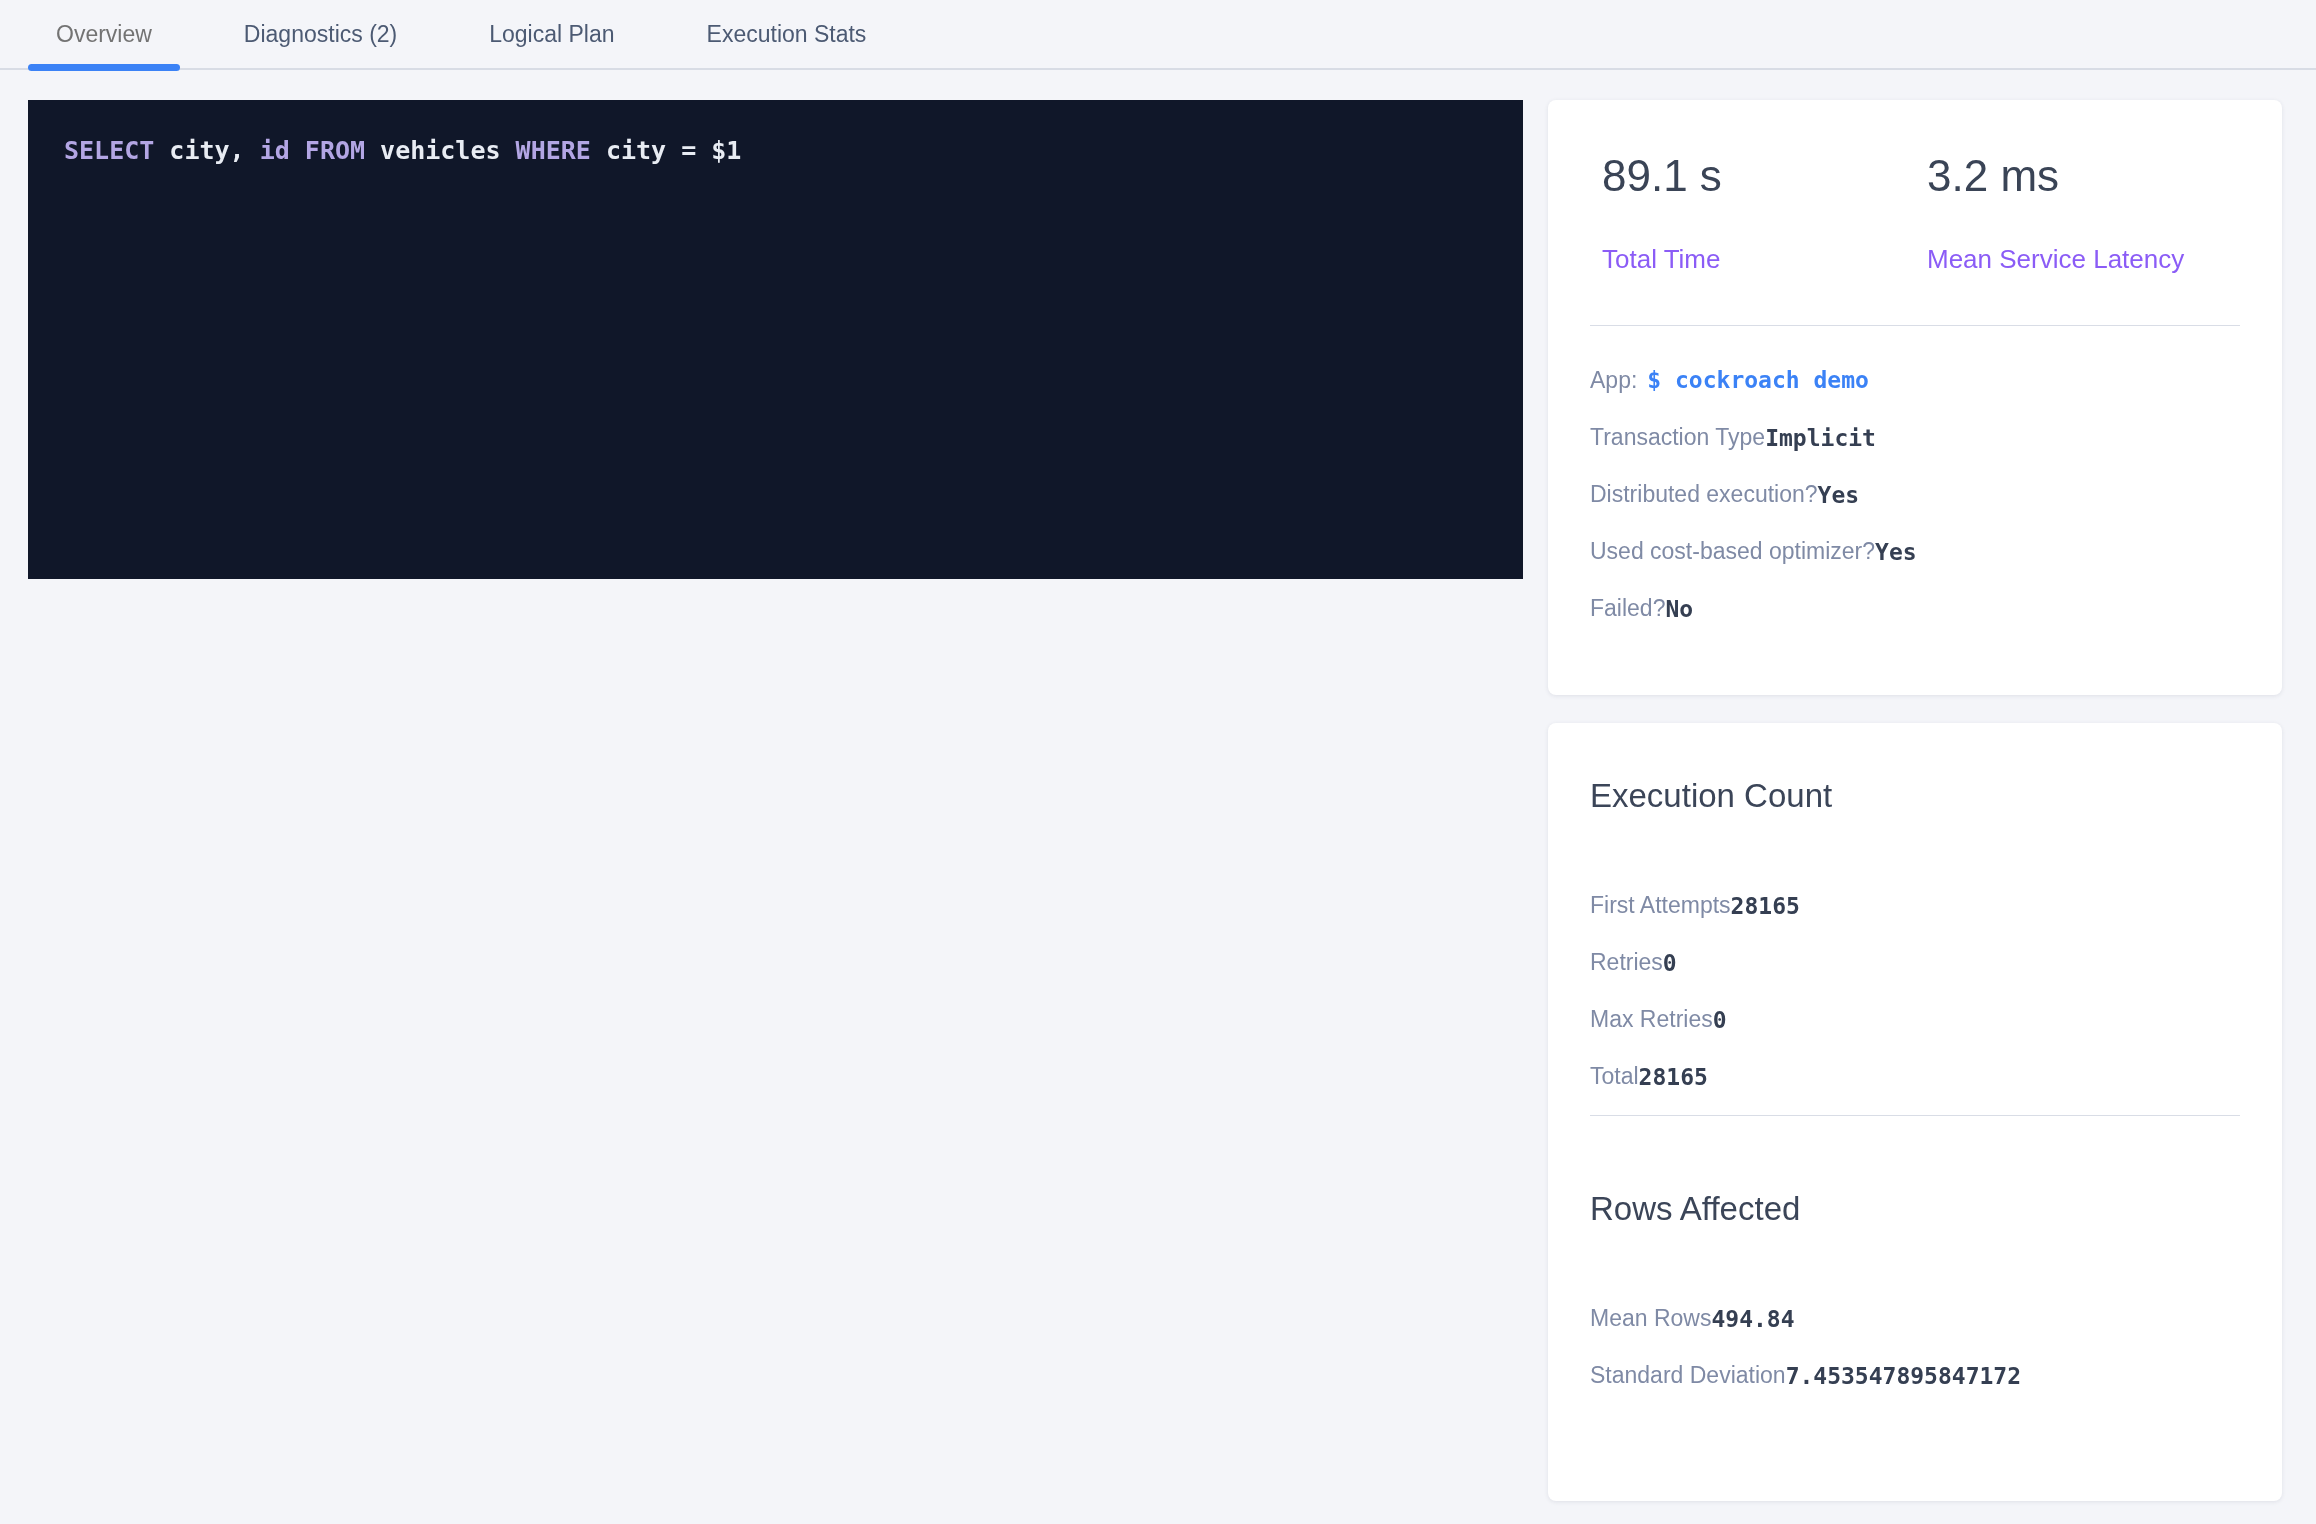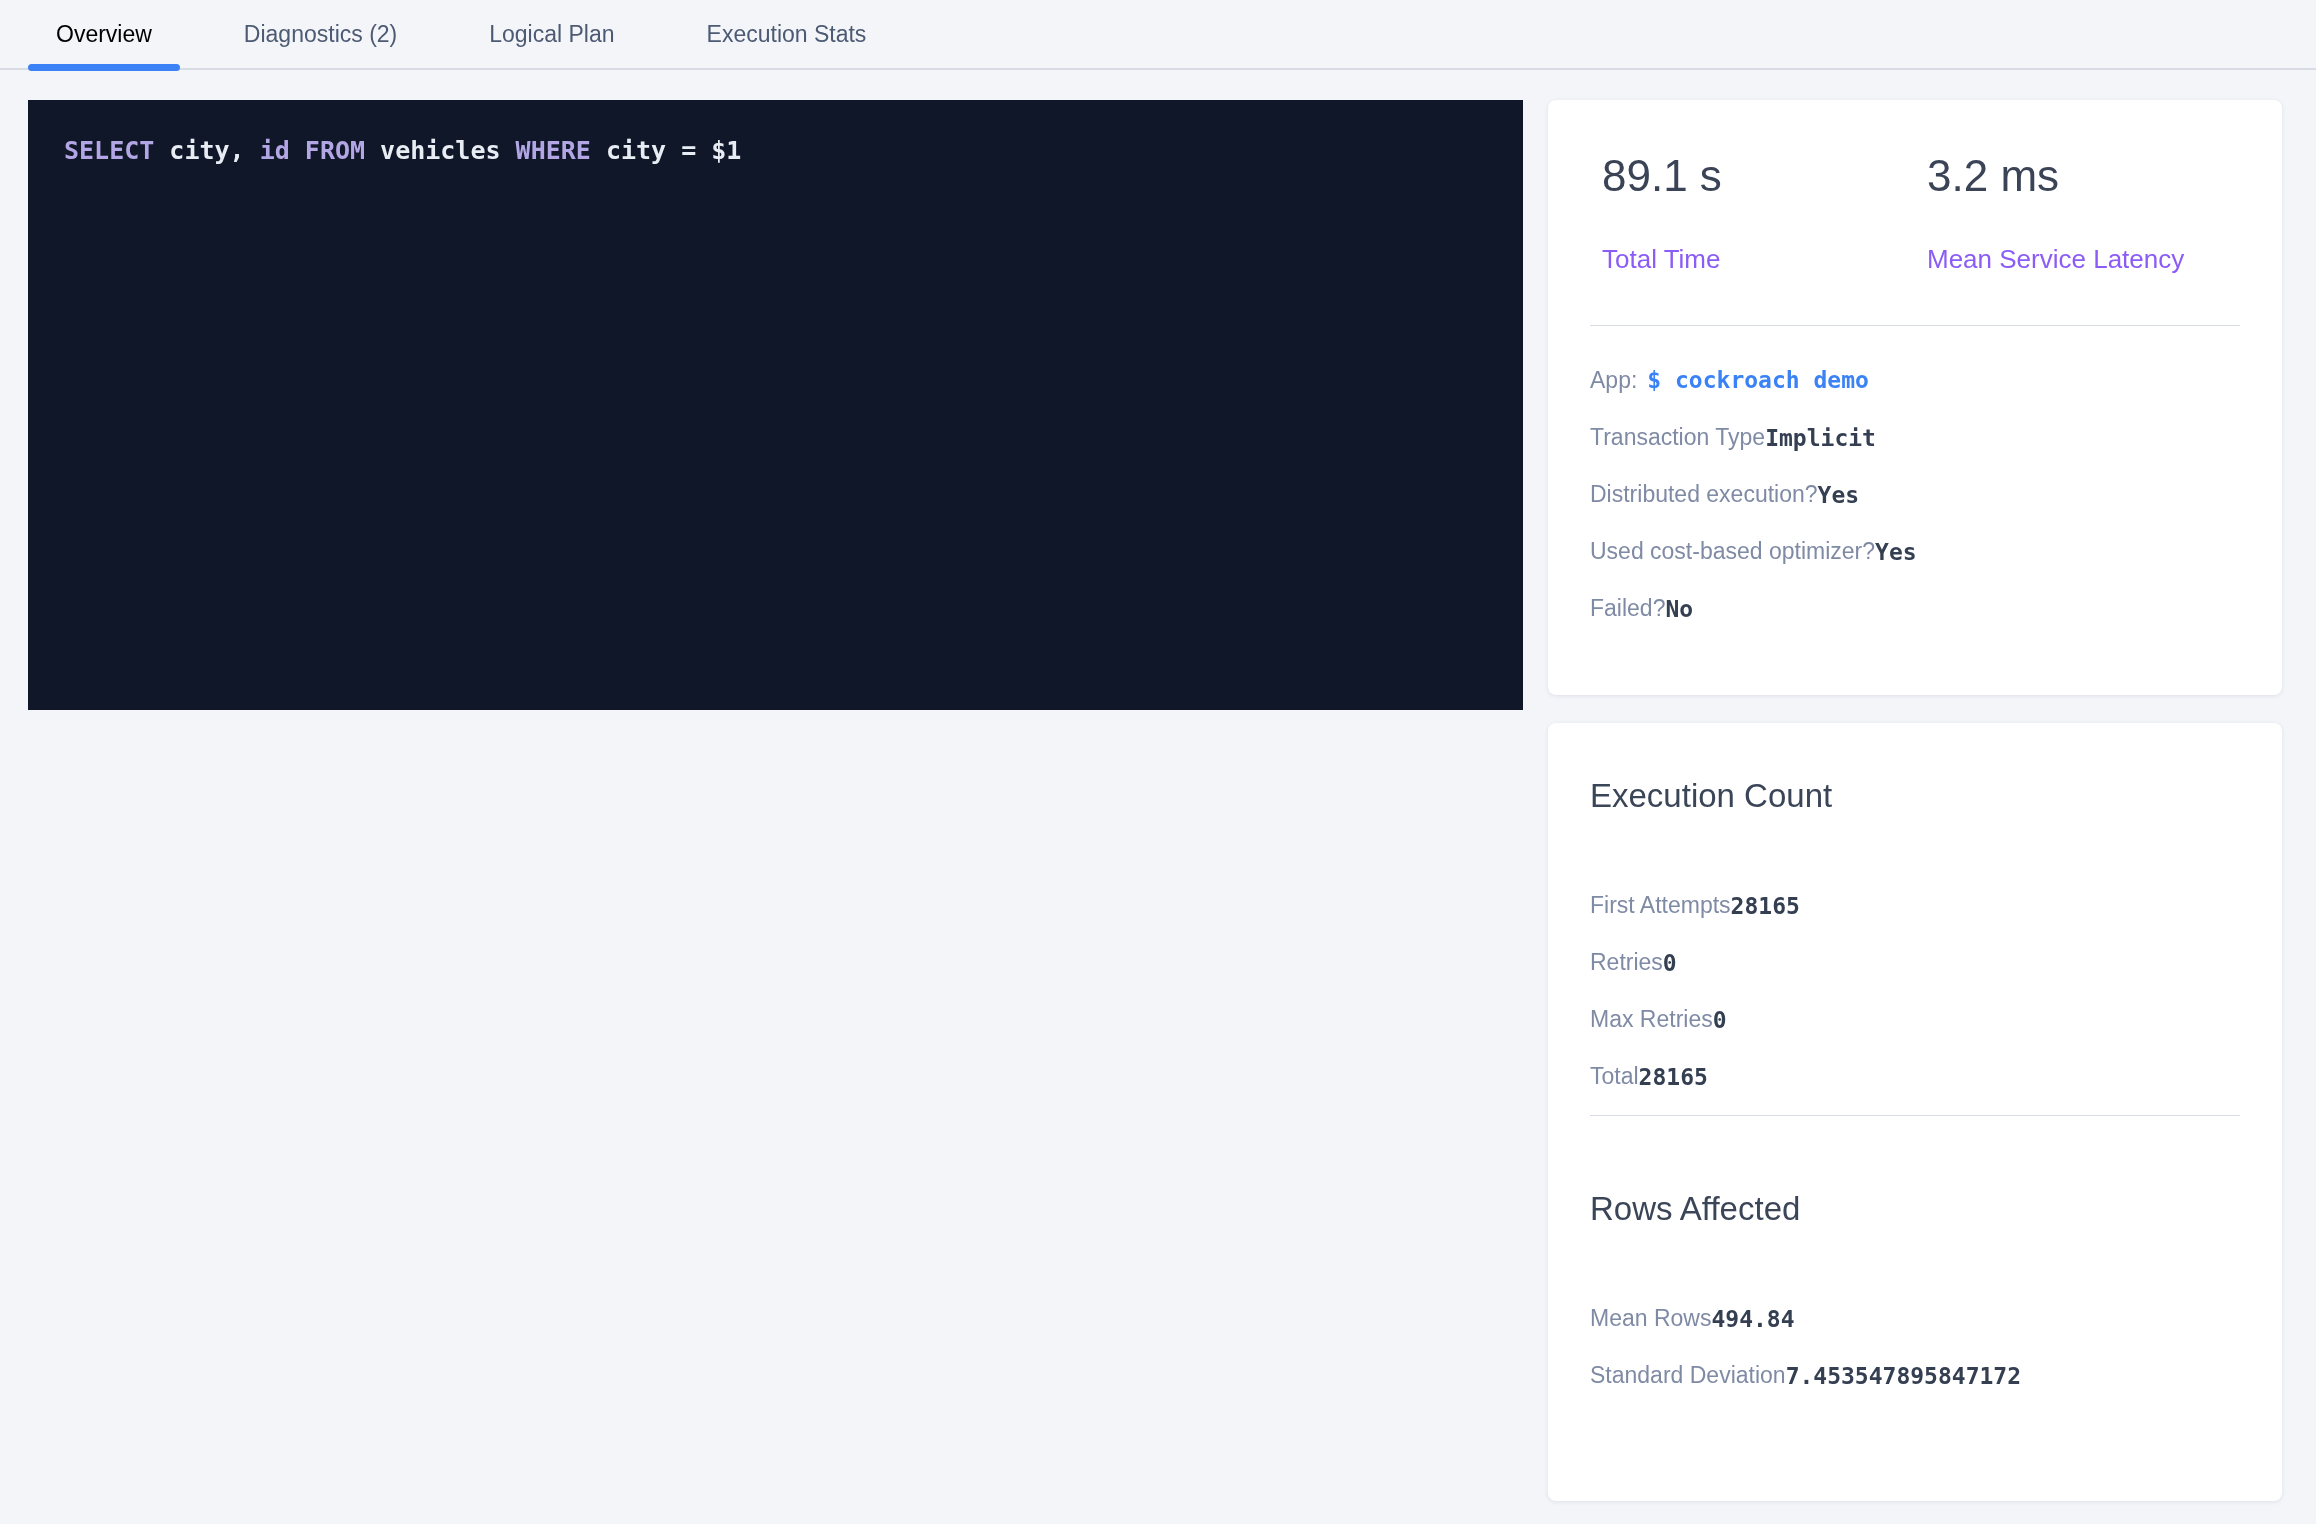--- a/index.html
+++ b/index.html
@@ -24,31 +24,31 @@
     position: relative;
     height: 70px;
     display: flex; align-items: center;
     padding: 0 28px;
     margin-right: 36px;
     font-size: 23px;
     color: #4c5a73;
     cursor: pointer;
     white-space: nowrap;
   }
-  .tab.active { color: #000000; }
+  .tab.active { color: #737373; }
   .tab-indicator {
     position: absolute; left: 0; right: 0; bottom: -2px;
     height: 7px; border-radius: 4px;
     background: #3b82f6;
   }
 
   
   .sqlbox {
     position: absolute; left: 28px; top: 100px;
-    width: 1495px; height: 610px;
+    width: 1495px; height: 479px;
     background: #101729;
     padding: 34px 36px;
   }
   .sqlline {
     font-family: "DejaVu Sans Mono", "Liberation Mono", monospace;
     font-weight: bold;
     font-size: 25px;
     line-height: 34px;
     color: #e8ecf3;
     white-space: pre;

